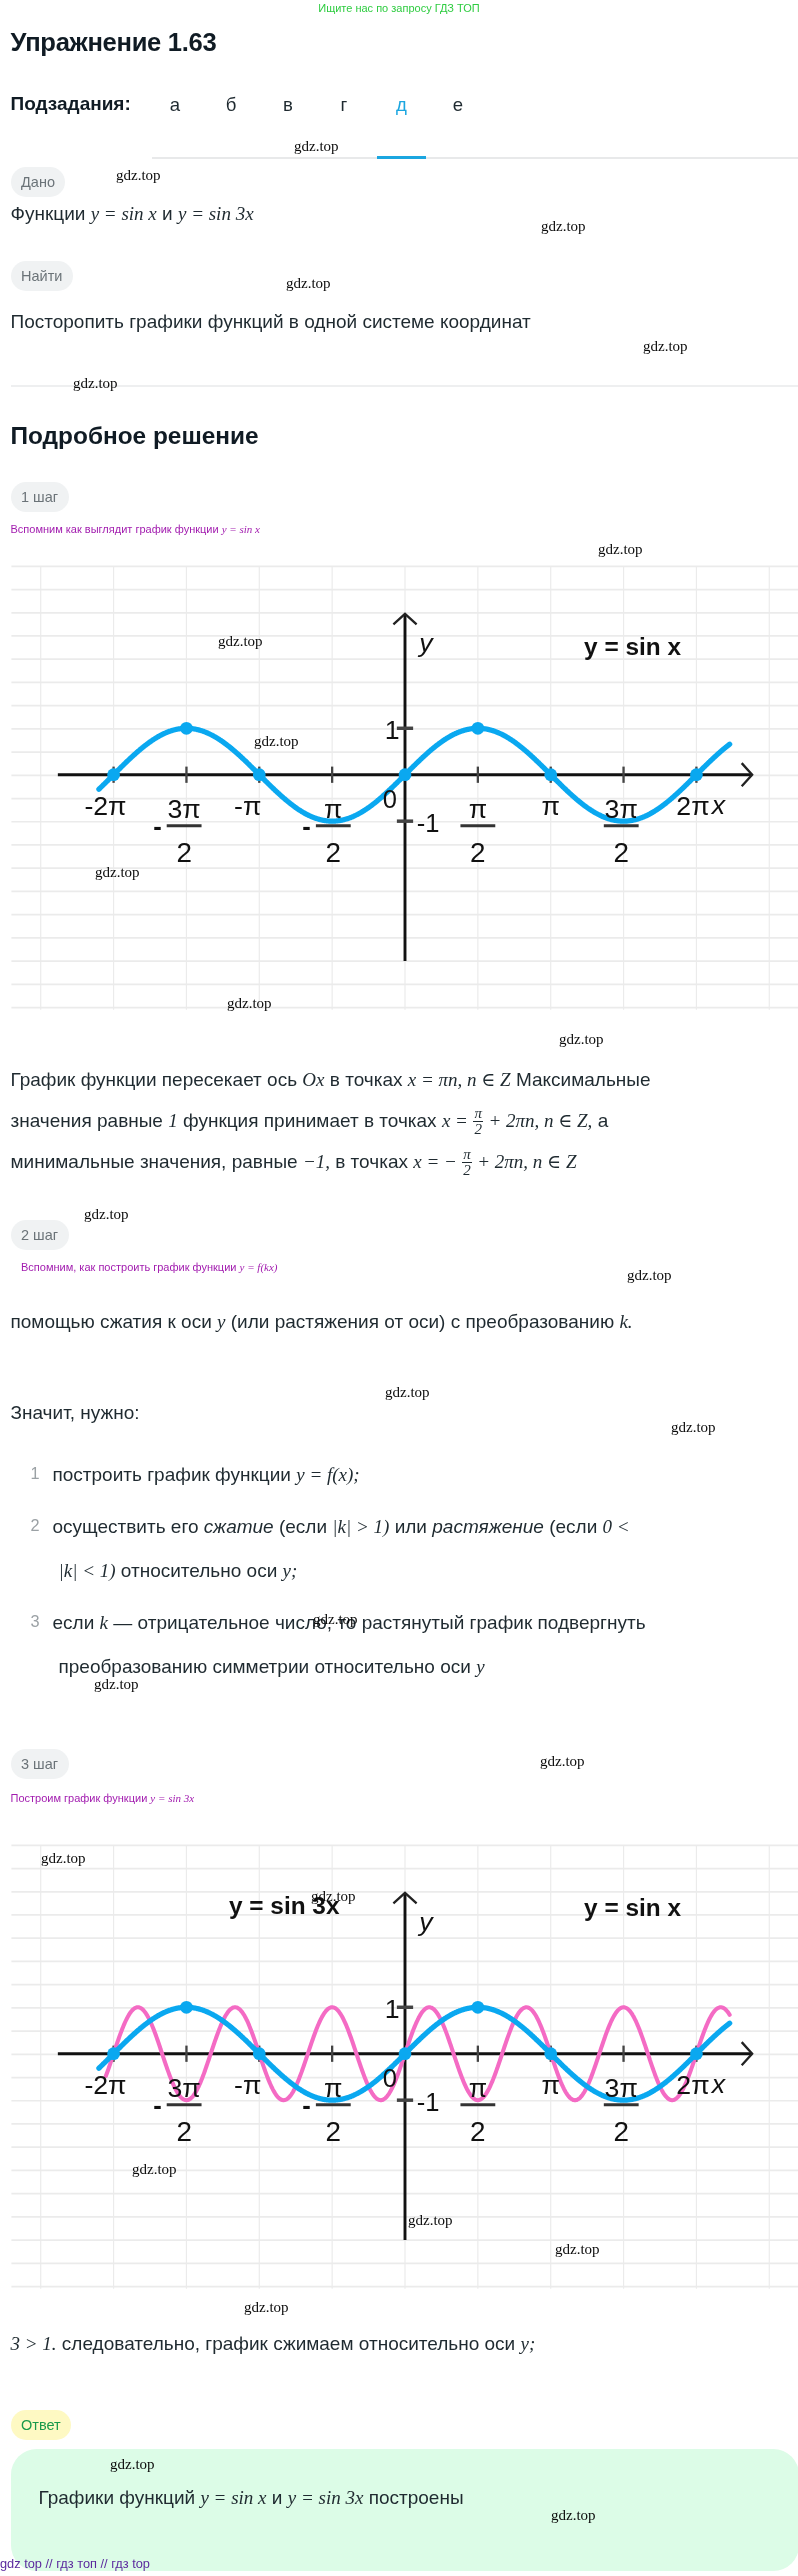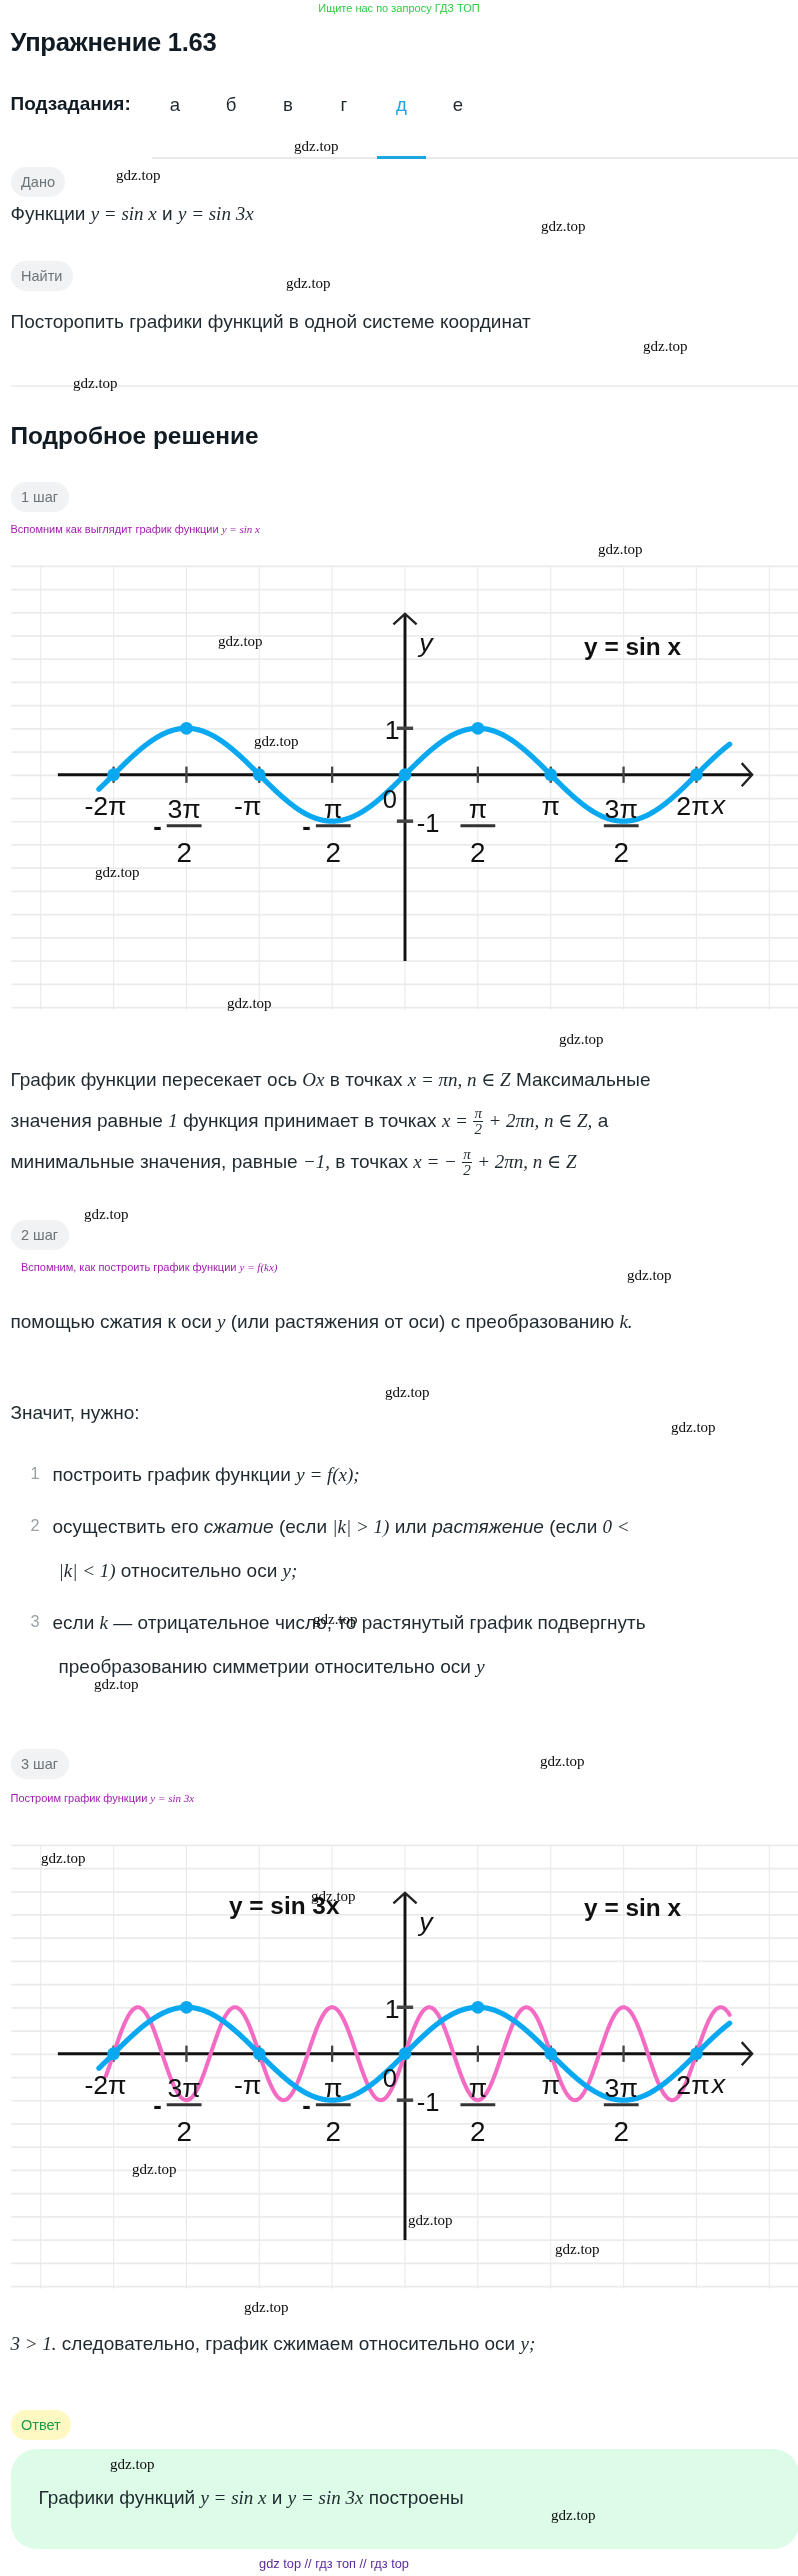--- a/index.html
+++ b/index.html
@@ -16,22 +16,22 @@
   .tab.active::after { content: ""; position: absolute; left: 0; right: 0; top: 62px; height: 2.9px; background: #1ba6e0; }
   .pill { height: 30px; border-radius: 15px; background: #f0f2f3; color: #6b7378; font-size: 14.5px; line-height: 30px; padding: 0 10.5px; }
   .pill.green { background: #fef9c3; color: #1a9a4a; }
   .body-text { font-size: 19px; color: #1f2a30; line-height: 1.5; }
   .muted-text { font-size: 11px; color: #a21caf; }
   .math { font-family: "Liberation Serif", "DejaVu Serif", serif; font-style: italic; }
   .h2 { font-size: 24.4px; font-weight: bold; color: #101b24; }
   .divider { height: 1.7px; background: #eeeff0; }
   .wm { font-size: 15px; color: #0b0b0b; font-family: Liberation Serif, serif; }
   .list-num { color: #9ba1a5; font-size: 16.3px; }
-  .answer-box { left: 10.5px; top: 2449px; width: 788px; height: 100px; background: #dcfce7; border-radius: 25.6px; }
-  .footer { top: 2556px; left: 0; width: 668px; text-align: center; font-size: 12.8px; color: #5b2a9e; }
+  .answer-box { left: 10.5px; top: 2449px; width: 788px; height: 122px; background: #dcfce7; border-radius: 25.6px; }
+  .footer { top: 2556px; left: 0; width: 668px; font-size: 12.8px; color: #5b2a9e; }
   .graph { left: 10.5px; width: 788px; }
   svg text { font-family: "Liberation Sans", "DejaVu Sans", sans-serif; }
   .frac { display: inline-block; vertical-align: middle; text-align: center; line-height: 1; font-size: 15px; }
   .frac span { display: block; }
   .frac .num { border-bottom: 1.2px solid #1f2a30; padding: 0 1.2px; }
 </style>
 </head>
 <body>
 
 <div class="abs promo">Ищите нас по запросу ГДЗ ТОП</div>

